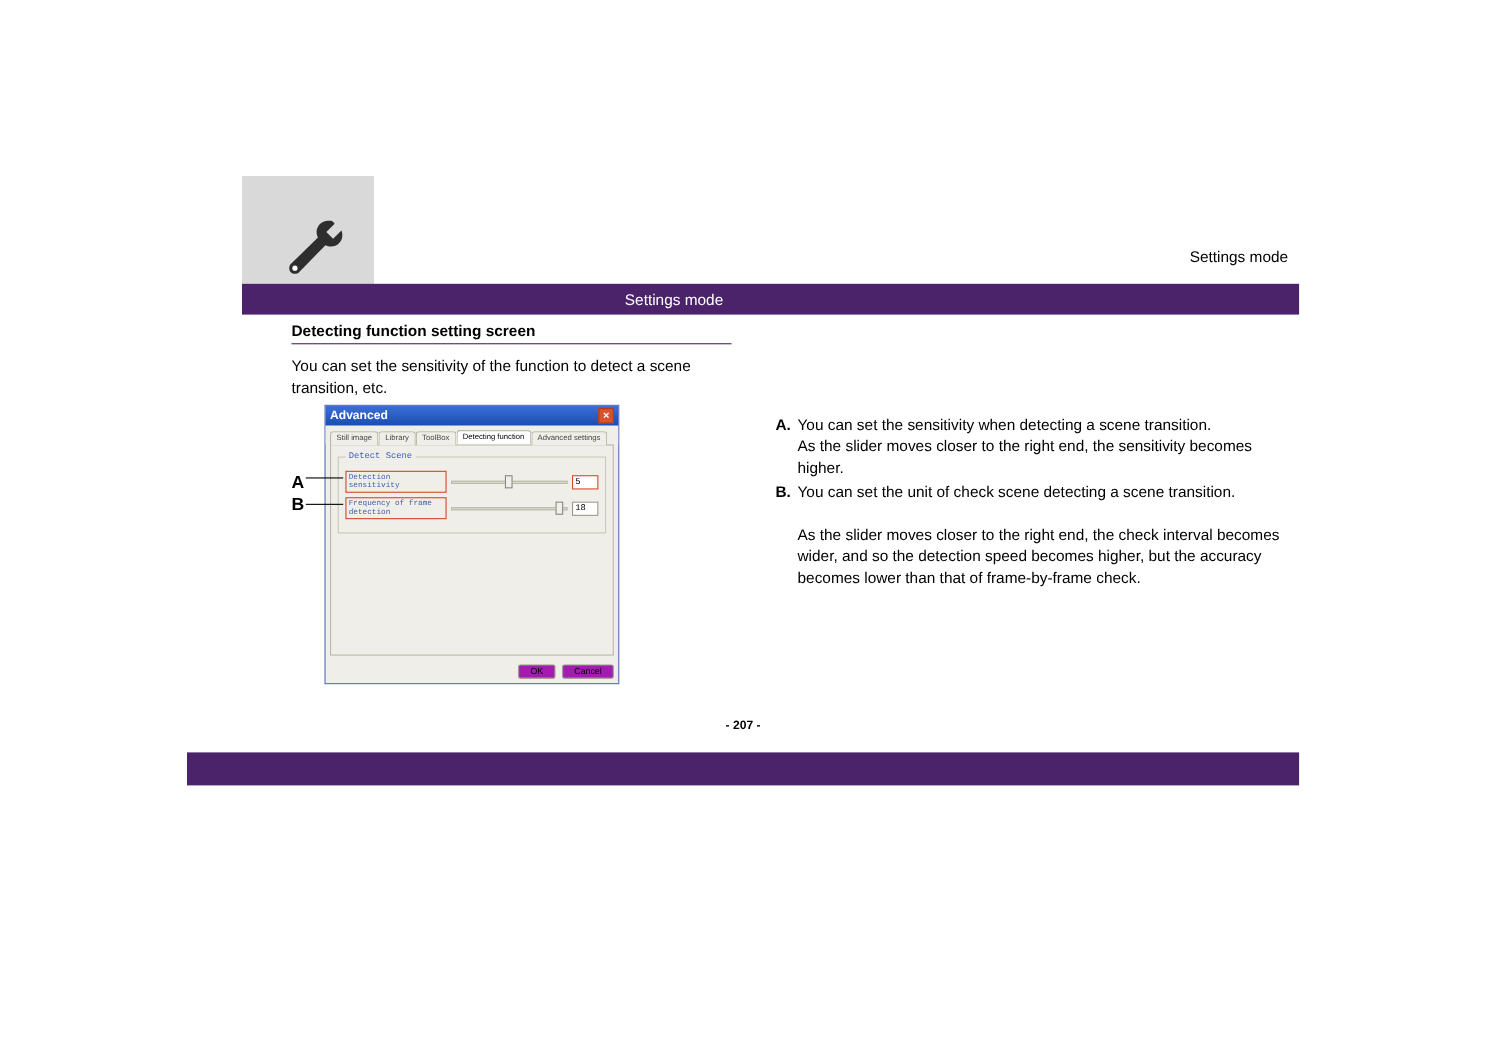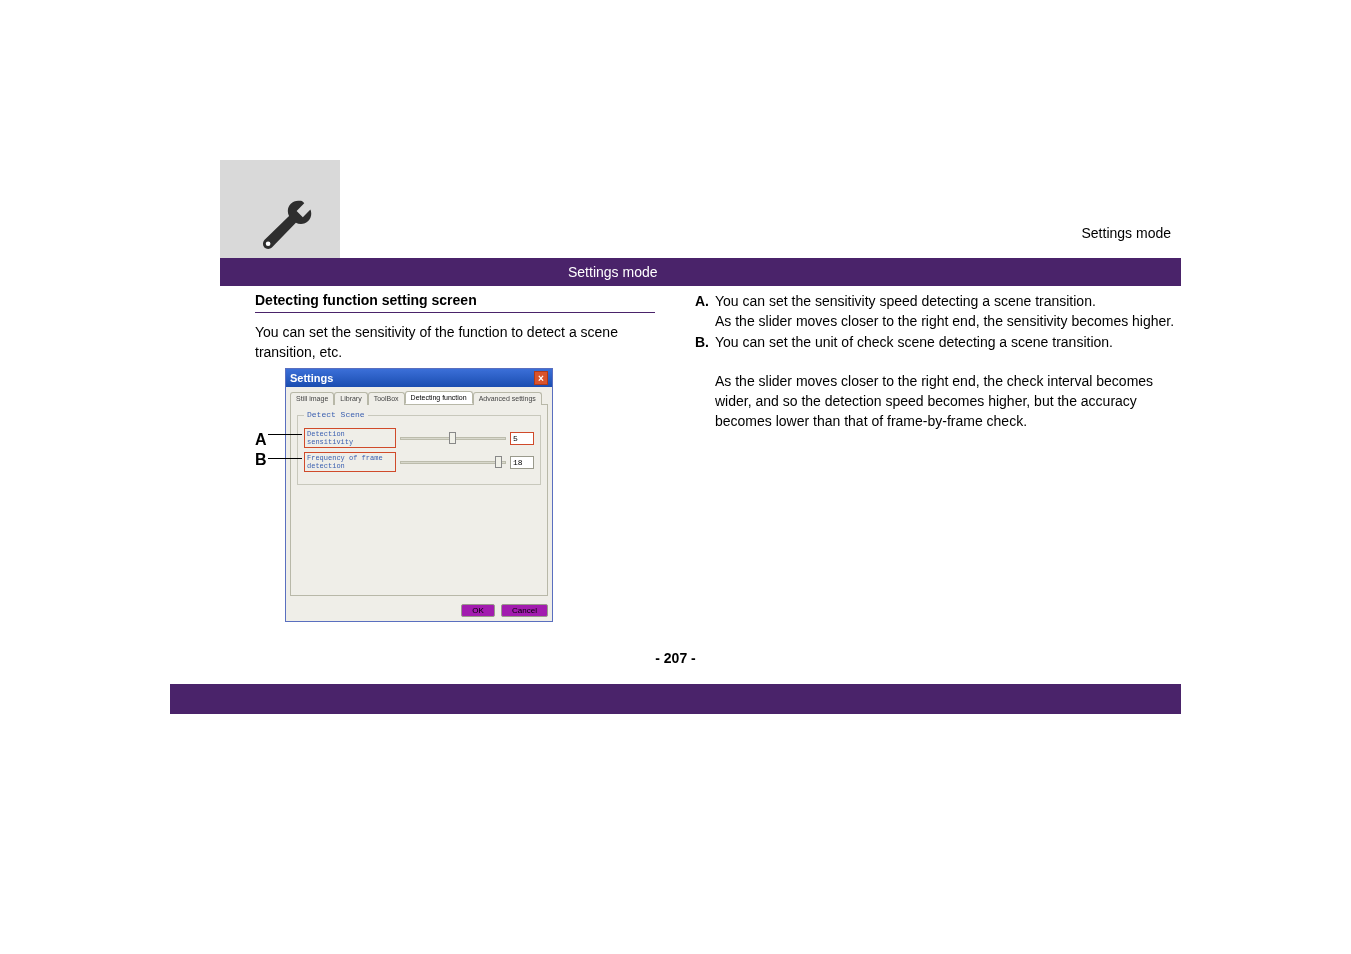--- a/index.html
+++ b/index.html
@@ -58,25 +58,26 @@
     display: flex;
     align-items: center;
   }
   .purple-bar-label {
     color: #fff;
     font-size: 14px;
     padding: 0 8px;
   }
   .content {
     position: absolute;
-    left: 255px;
+    left: 265px;
     top: 292px;
     right: 170px;
     display: flex;
     gap: 40px;
+    align-items: center;
   }
   .col-left {
     width: 400px;
   }
   .col-right {
     flex: 1;
   }
   .section-heading {
     font-weight: bold;
     font-size: 14px;
@@ -258,21 +259,21 @@
   }
   .explain-body {
     flex: 1;
   }
   .page-number {
     position: absolute;
     left: 0;
     right: 0;
     bottom: 80px;
     text-align: center;
-    font-size: 14px;
+    font-size: 11px;
     font-weight: bold;
   }
   .bottom-bar {
     position: absolute;
     left: 170px;
     right: 170px;
     bottom: 32px;
     height: 30px;
     background: #4a236a;
   }
@@ -302,21 +303,21 @@
       <div class="intro-text">You can set the sensitivity of the function to detect a scene transition, etc.</div>
 
       <div class="figure-row">
         <div class="callout-labels">
           <div>A</div>
           <div>B</div>
         </div>
 
         <div class="dialog">
           <div class="dialog-title">
-            <span>Settings</span>
+            <span>Advanced</span>
             <span class="close-x">×</span>
           </div>
           <div class="dialog-tabs">
             <div class="tab">Still image</div>
             <div class="tab">Library</div>
             <div class="tab">ToolBox</div>
             <div class="tab active">Detecting function</div>
             <div class="tab">Advanced settings</div>
           </div>
           <div class="dialog-body">
@@ -348,21 +349,21 @@
           </div>
         </div>
       </div>
     </div>
 
     <div class="col-right">
       <div class="explain-list">
         <div class="explain-item">
           <div class="explain-key">A.</div>
           <div class="explain-body">
-            <span>You can set the sensitivity speed detecting a scene transition.</span><br>
+            <span>You can set the sensitivity when detecting a scene transition.</span><br>
             <span>As the slider moves closer to the right end, the sensitivity becomes higher.</span>
           </div>
         </div>
         <div class="explain-item">
           <div class="explain-key">B.</div>
           <div class="explain-body">
             <span>You can set the unit of check scene detecting a scene transition.</span><br>
             <br>
             <span>As the slider moves closer to the right end, the check interval becomes wider, and so the detection speed becomes higher, but the accuracy becomes lower than that of frame-by-frame check.</span>
           </div>

